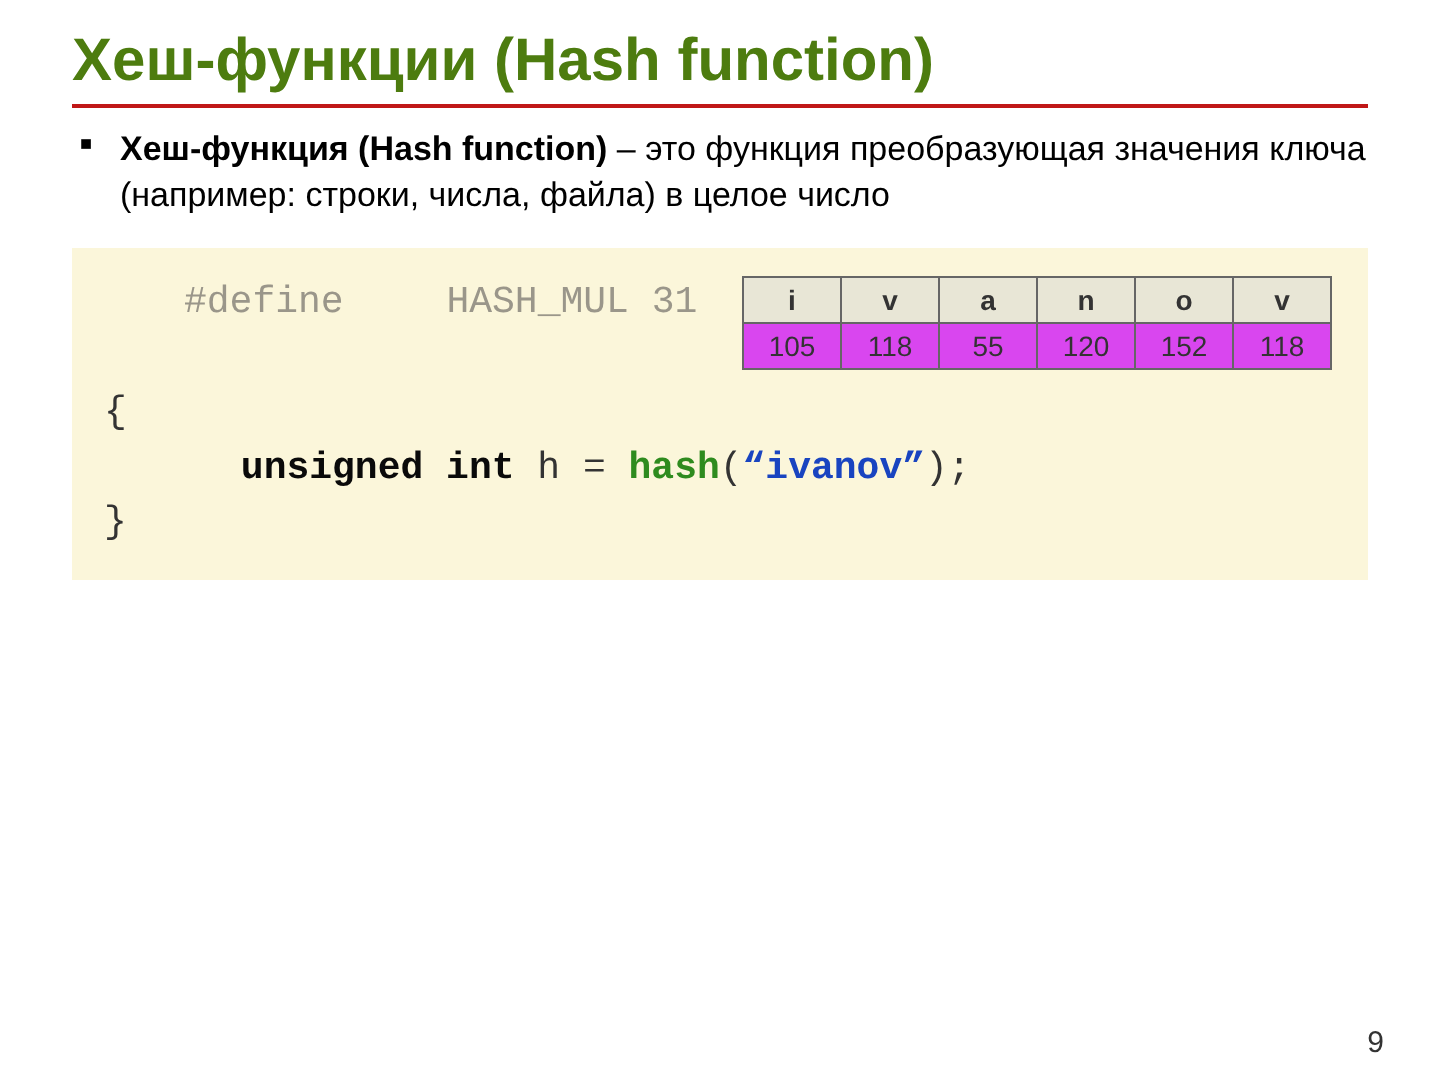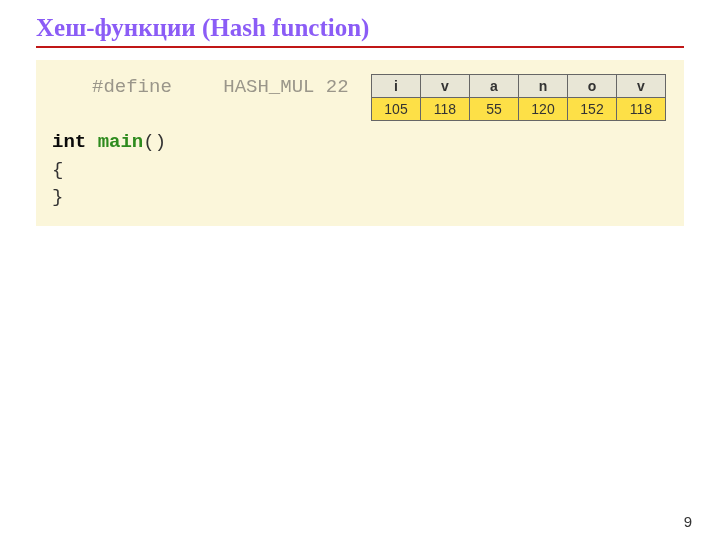--- a/index.html
+++ b/index.html
@@ -9,25 +9,24 @@
     background: #ffffff;
     width: 720px;
     height: 540px;
     position: relative;
     box-sizing: border-box;
   }
   .slide {
     padding: 14px 36px 0 36px;
   }
   .title {
-    color: #8b5cf6;
-    font-size: 25px;
+    color: #4d7c0f;
+    font-size: 30px;
     font-weight: bold;
     margin: 0 0 4px 0;
-    font-family: Liberation Serif, serif;
   }
   .title-rule {
     border: none;
     border-top: 2px solid #c01717;
     margin: 0 0 10px 0;
   }
   .bullets {
     margin: 0 0 12px 0;
     padding-left: 24px;
   }
@@ -78,38 +77,41 @@
     text-align: center;
     width: 40px;
     height: 22px;
     padding: 0 4px;
   }
   .minitable .hdr {
     background: #e8e6d6;
     font-weight: bold;
   }
   .minitable .val {
-    background: #fde047;
+    background: #d946ef;
   }
   .pagenum {
     position: absolute;
     right: 28px;
     bottom: 10px;
     font-size: 15px;
     color: #333333;
   }
 </style>
 </head>
 <body>
 
 <div class="slide">
   <h1 class="title">Хеш-функции (Hash function)</h1>
   <hr class="title-rule">
 
   <ul class="bullets">
+    <li>
+      <span class="bold">Хеш-функция (Hash function)</span><span> – это функция преобразующая значения ключа (например: строки, числа, файла) в целое число</span>
+    </li>
   </ul>
 
   <div class="codebox">
     <table class="minitable">
       <tbody>
           <tr>
         <td class="hdr">i</td>
         <td class="hdr">v</td>
         <td class="hdr">a</td>
         <td class="hdr">n</td>
@@ -120,21 +122,21 @@
         <td class="val">105</td>
         <td class="val">118</td>
         <td class="val">55</td>
         <td class="val">120</td>
         <td class="val">152</td>
         <td class="val">118</td>
       </tr>
     </tbody>
       </table>
 
-    <div class="line"><span class="c-pre">#define</span><span class="c-pre"> HASH_MUL 22</span></div>
+    <div class="line"><span class="c-pre">#define</span><span class="c-pre"> HASH_MUL 31</span></div>
     <div class="line">&nbsp;</div>
-    <div class="line"><span class="c-kw">int</span><span> </span><span class="c-fn">main</span><span class="c-punct">()</span></div>
     <div class="line"><span class="c-punct">{</span></div>
+    <div class="line"><span>      </span><span class="c-kw">unsigned int</span><span class="c-punct"> h = </span><span class="c-fn">hash</span><span class="c-punct">(</span><span class="c-str">“ivanov”</span><span class="c-punct">);</span></div>
     <div class="line"><span class="c-punct">}</span></div>
   </div>
 </div>
 
 <div class="pagenum">9</div>
 
 </body></html>

